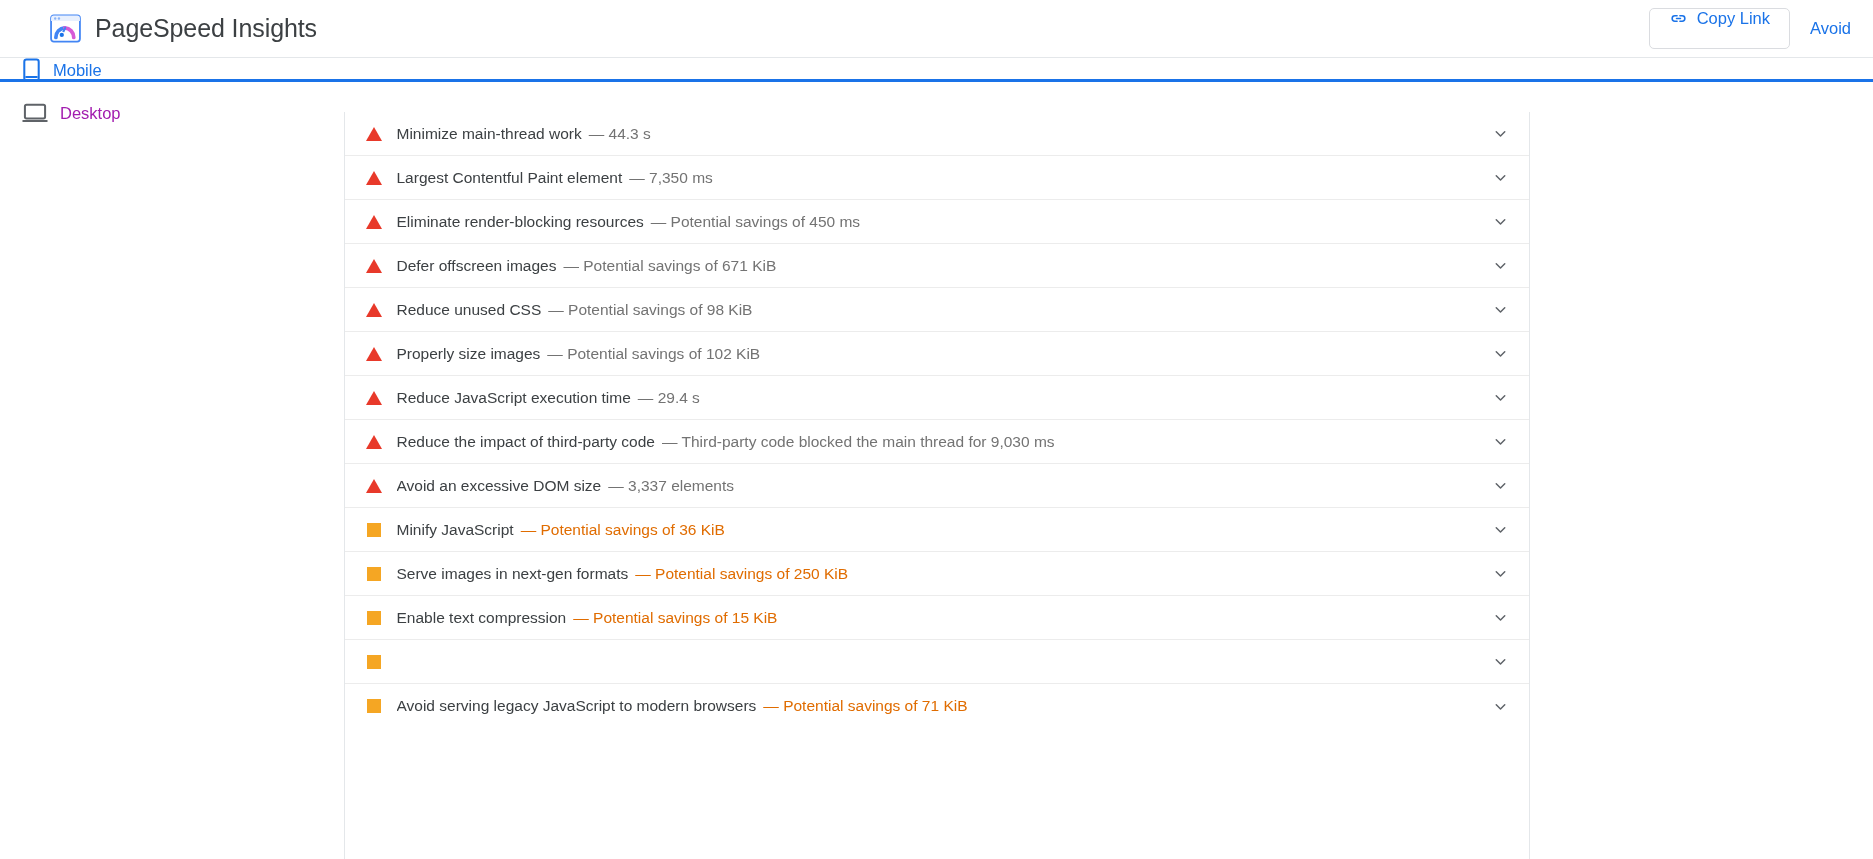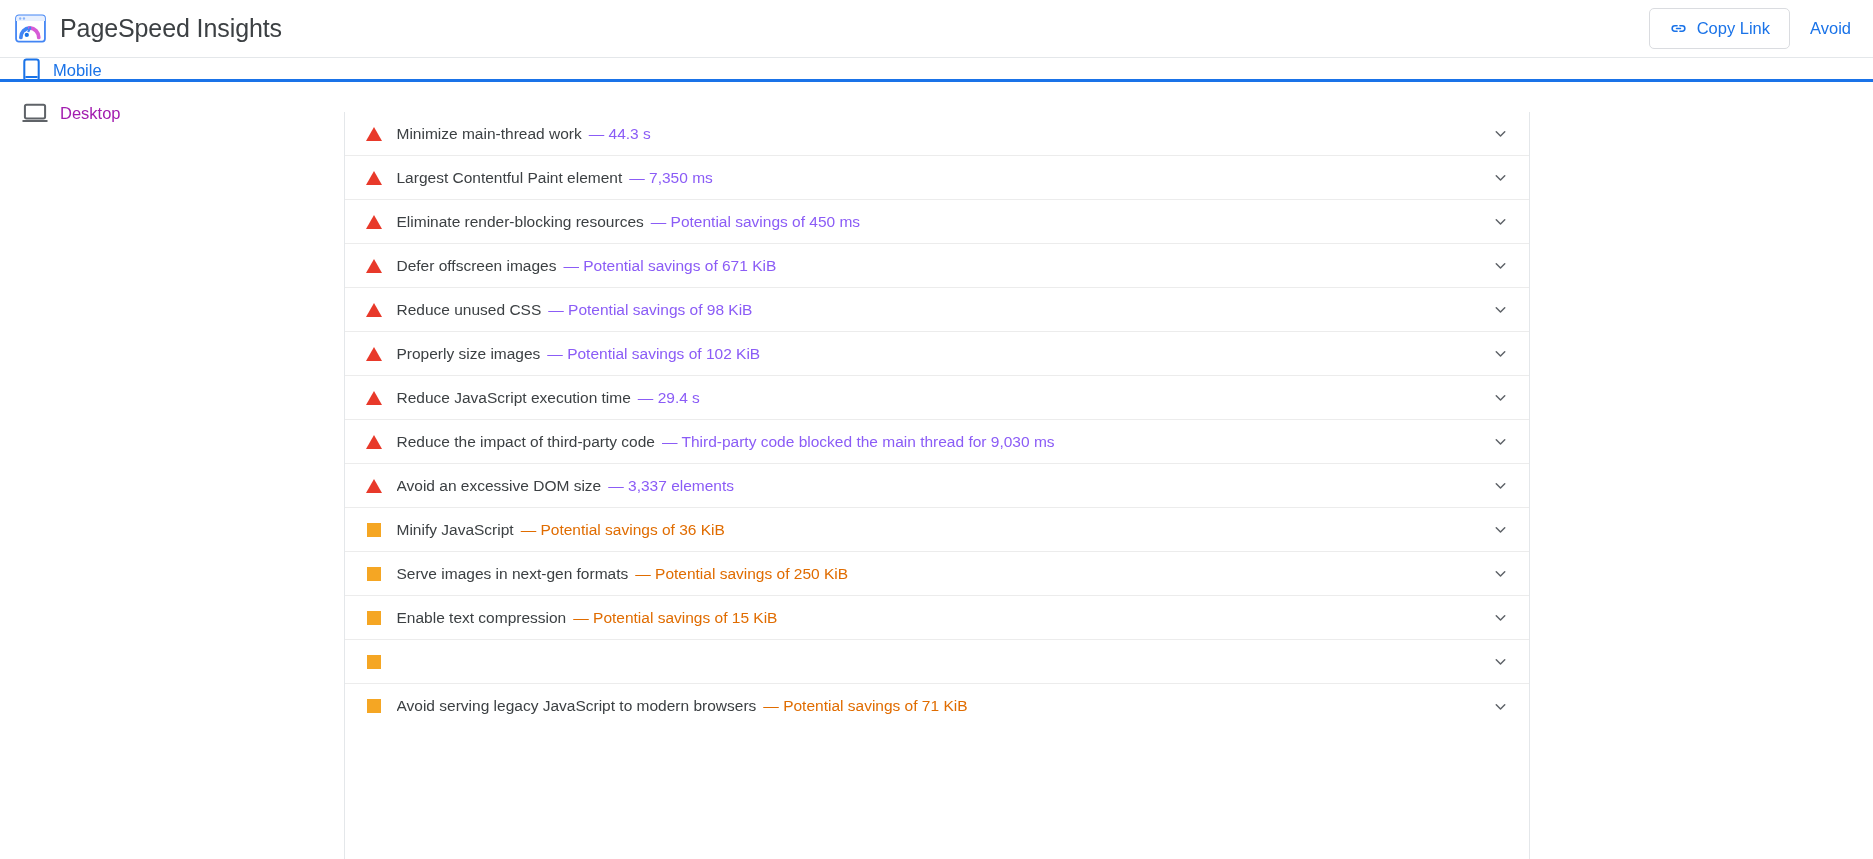--- a/index.html
+++ b/index.html
@@ -20,38 +20,39 @@
     display: flex;
     align-items: center;
     border-bottom: 1px solid #e4e7ea;
     background: #ffffff;
   }
   .brand {
     display: flex;
     align-items: center;
     gap: 13px;
     padding-left: 14px;
+    margin-left: 35px;
   }
   .brand-logo { width: 33px; height: 33px; display: block; flex: none; }
   .brand-title {
     font-size: 25px;
     color: #3c4043;
     letter-spacing: -0.1px;
     white-space: nowrap;
   }
   .header-right {
     margin-left: auto;
     display: flex;
     align-items: center;
     gap: 10px;
     padding-right: 12px;
   }
   .copy-link-btn {
     display: flex;
-    align-items: center;
+    align-items: flex-start;
     gap: 9px;
     height: 41px;
     padding: 0 19px;
     border: 1px solid #dadce0;
     border-radius: 5px;
     background: #ffffff;
     color: #1a73e8;
     font-size: 16.5px;
     font-family: "Liberation Sans", sans-serif;
     cursor: pointer;
@@ -128,21 +129,21 @@
     width: 0; height: 0;
     border-left: 8px solid transparent;
     border-right: 8px solid transparent;
     border-bottom: 14px solid #e8392a;
   }
   .sq { width: 14px; height: 14px; background: #f5a623; }
 
   .audit-text { font-size: 15.5px; white-space: nowrap; overflow: hidden; }
   .audit-title { color: #3c4043; }
   .audit-metric { margin-left: 7px; }
-  .audit-metric.error { color: #8b5cf6; }
+  .audit-metric.error { color: #737373; }
   .audit-metric.warn  { color: #e06c00; }
 
   .chevron { margin-left: auto; flex: none; display: flex; align-items: center; }
   .chevron svg { display: block; }
 </style>
 </head>
 <body>
 
 <div class="header">
   <div class="brand">

